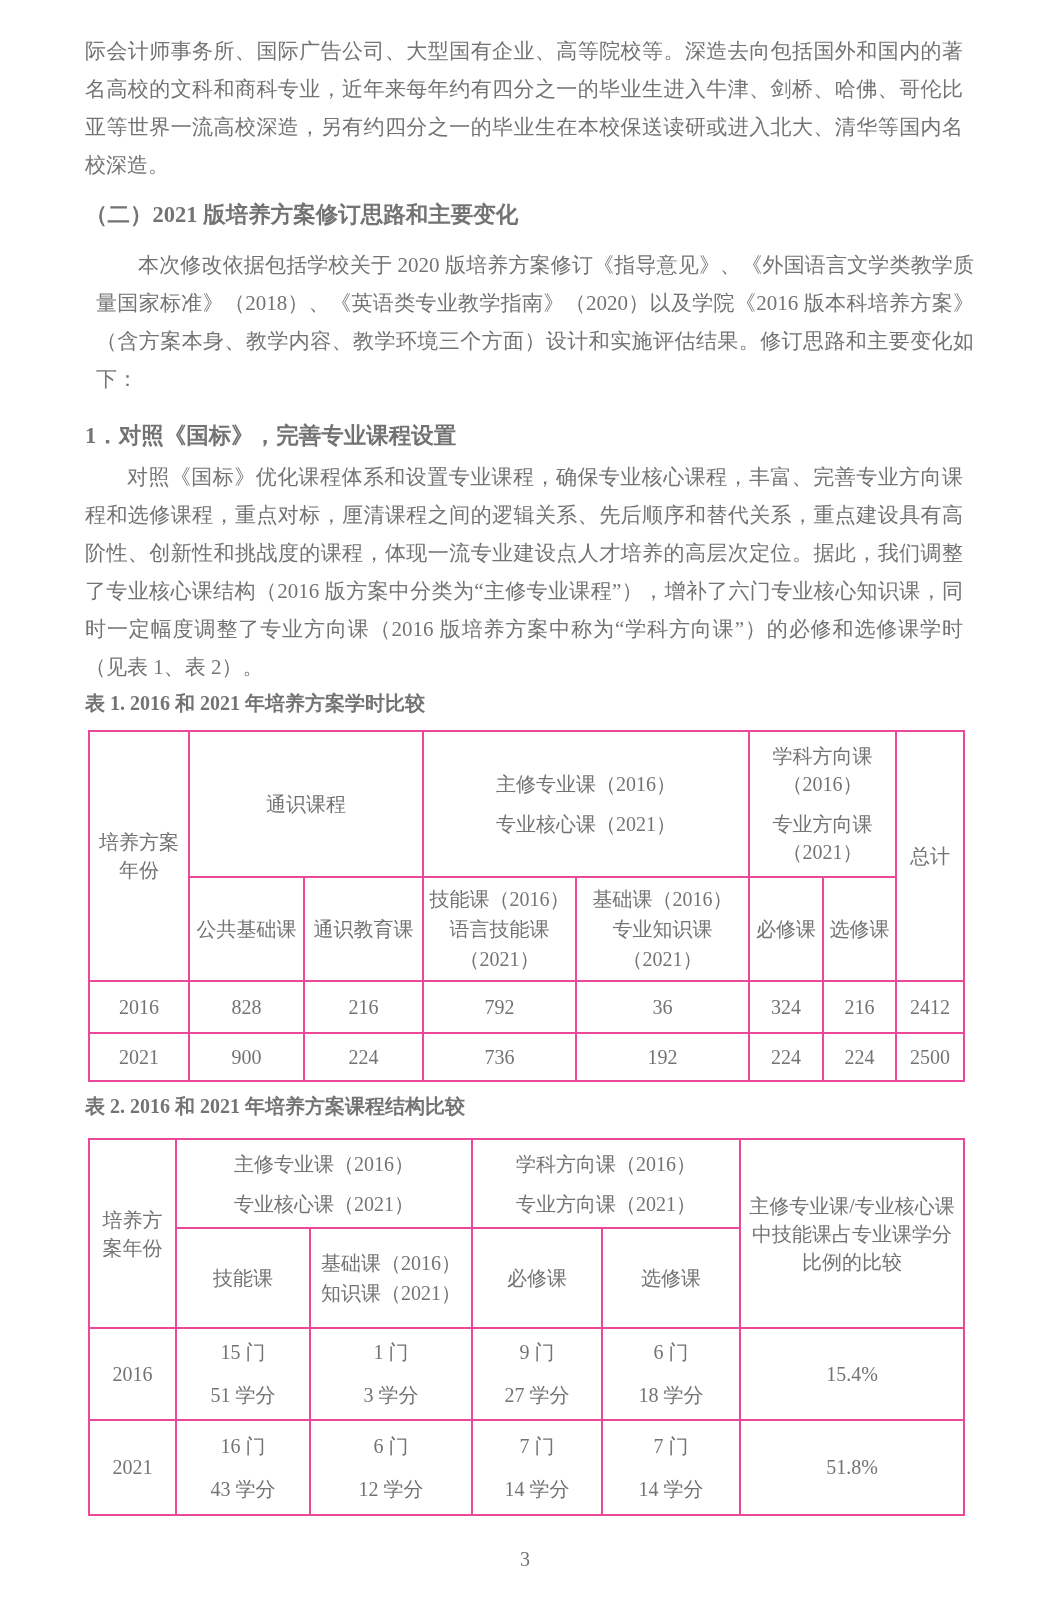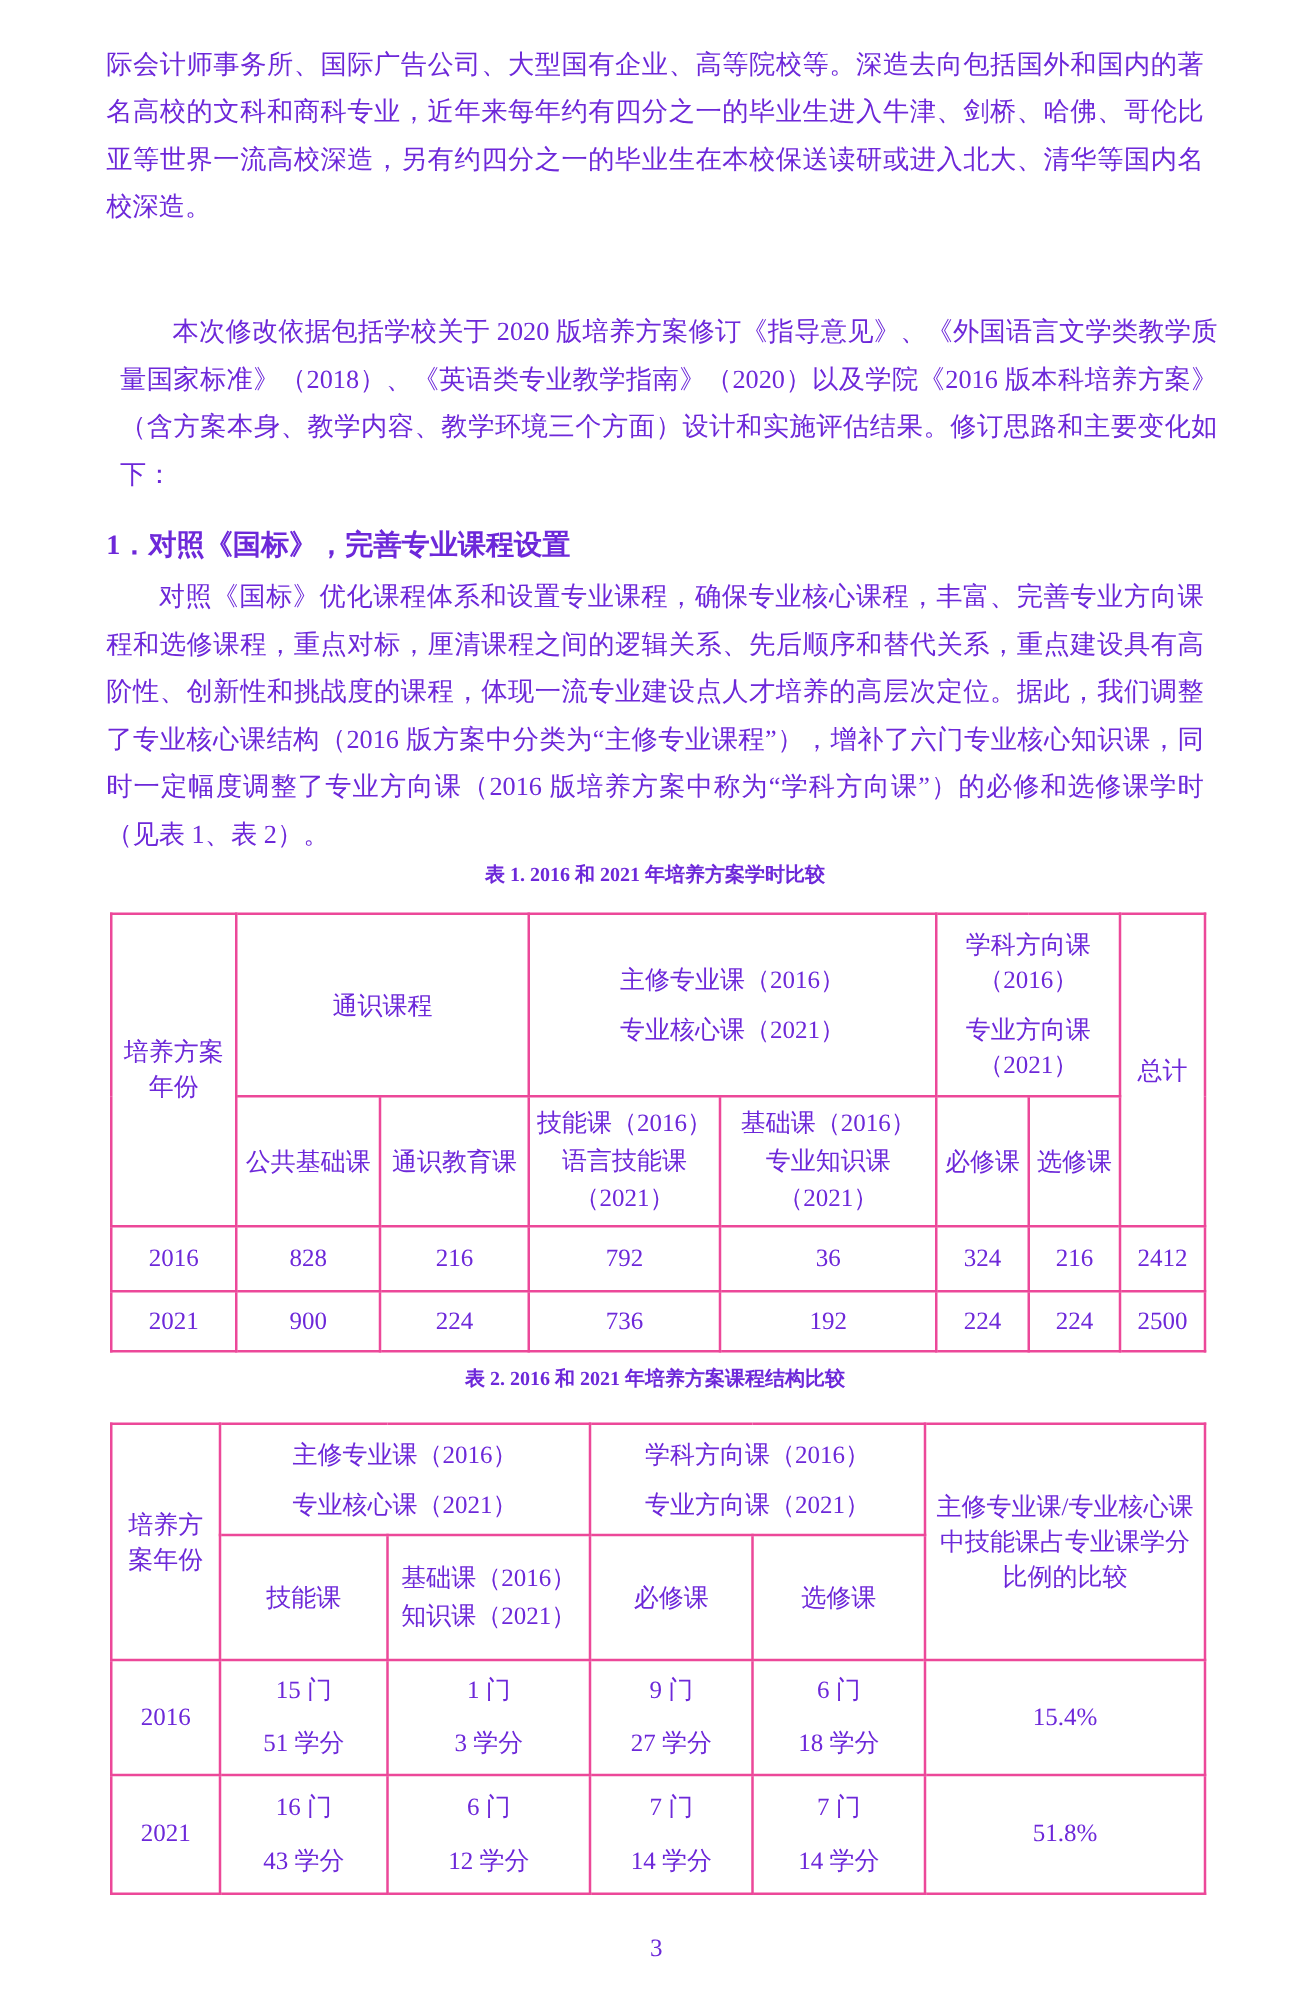--- a/index.html
+++ b/index.html
@@ -1,33 +1,33 @@
 <!DOCTYPE html>
 <html><head>
 <meta charset="utf-8">
 <style>
   html,body { margin:0; padding:0; }
   body { background:#ffffff; }
   .page {
     position:relative; width:1050px; height:1600px; background:#ffffff;
-    font-family:"Liberation Serif","DejaVu Serif",serif; color:#6d28d9;
+    font-family:"Liberation Serif","DejaVu Serif",serif; color:#737373;
     overflow:hidden;
   }
   .para {
     position:absolute; left:85px; width:878px;
     font-size:21px; line-height:38px; text-align:justify; text-align-last:left;
   }
   .indent { text-indent:2em; }
   .sec-head {
     position:absolute; left:85px; width:878px;
     font-size:22.5px; font-weight:bold; line-height:30px;
   }
   .tbl-caption {
-    position:absolute; left:85px; width:878px; text-align:center;
-    font-size:16px; font-weight:bold;
+    position:absolute; left:85px; width:878px; text-align:left;
+    font-size:20px; font-weight:bold;
   }
   table.doc-tbl {
     position:absolute; left:88px; border-collapse:collapse; table-layout:fixed;
     font-size:20px;
   }
   table.doc-tbl td {
     border:2px solid #ec4899; text-align:center; vertical-align:middle;
     padding:2px 2px; overflow:hidden;
   }
   .pre { white-space:pre-line; }
@@ -40,20 +40,21 @@
     position:absolute; left:0; width:1050px; text-align:center; font-size:20px;
   }
 </style>
 </head>
 <body>
 
 <div class="page">
 
   <div class="para" style="top:32px;">际会计师事务所、国际广告公司、大型国有企业、高等院校等。深造去向包括国外和国内的著名高校的文科和商科专业，近年来每年约有四分之一的毕业生进入牛津、剑桥、哈佛、哥伦比亚等世界一流高校深造，另有约四分之一的毕业生在本校保送读研或进入北大、清华等国内名校深造。</div>
 
+  <div class="sec-head" style="top:200px;">（二）2021 版培养方案修订思路和主要变化</div>
 
   <div class="para indent" style="top:246px;margin-left:11px;">本次修改依据包括学校关于 2020 版培养方案修订《指导意见》、《外国语言文学类教学质量国家标准》（2018）、《英语类专业教学指南》（2020）以及学院《2016 版本科培养方案》（含方案本身、教学内容、教学环境三个方面）设计和实施评估结果。修订思路和主要变化如下：</div>
 
   <div class="sec-head" style="top:397px;margin-top:24px;">1．对照《国标》，完善专业课程设置</div>
 
   <div class="para indent" style="top:458px;">对照《国标》优化课程体系和设置专业课程，确保专业核心课程，丰富、完善专业方向课程和选修课程，重点对标，厘清课程之间的逻辑关系、先后顺序和替代关系，重点建设具有高阶性、创新性和挑战度的课程，体现一流专业建设点人才培养的高层次定位。据此，我们调整了专业核心课结构（2016 版方案中分类为“主修专业课程”），增补了六门专业核心知识课，同时一定幅度调整了专业方向课（2016 版培养方案中称为“学科方向课”）的必修和选修课学时（见表 1、表 2）。</div>
 
   <div class="tbl-caption" style="top:690px;">表 1. 2016 和 2021 年培养方案学时比较</div>
 
   <table class="doc-tbl" style="top:730px; width:875px;">

